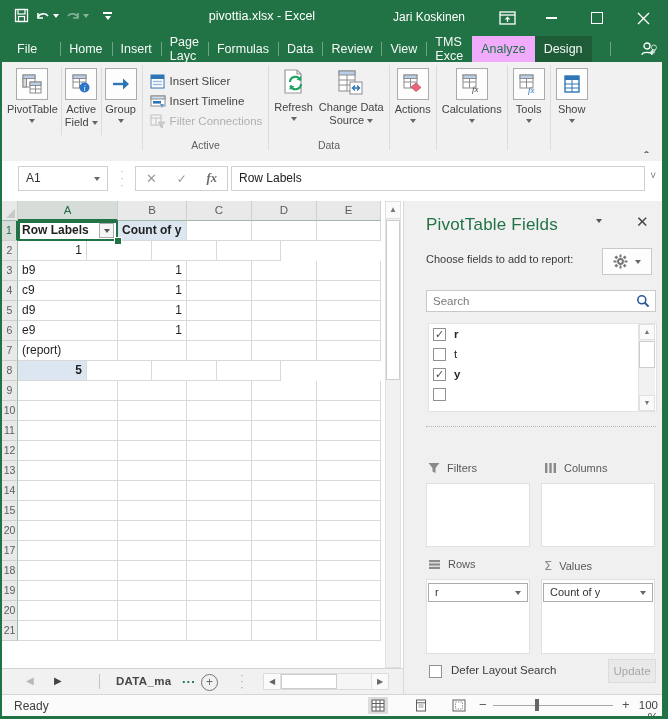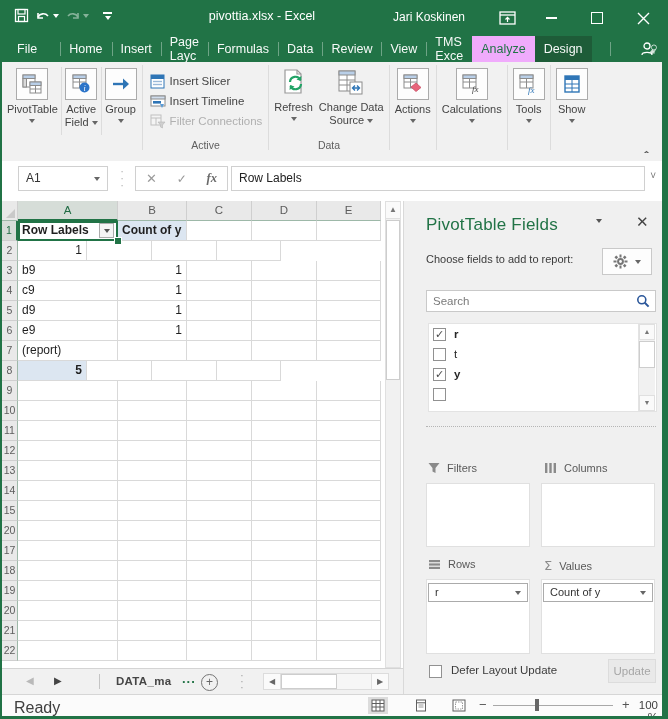--- a/index.html
+++ b/index.html
@@ -117,21 +117,21 @@
   #drag-hint{position:absolute;left:22px;top:231px;font-size:11px;color:#3b3b3b;}
   .areahead{position:absolute;display:flex;align-items:center;gap:7px;font-size:11px;color:#595959;}
   .areabox{position:absolute;background:#fff;border:1px solid #e0e0e0;box-sizing:border-box;}
   .pill{position:absolute;height:19px;background:#fff;border:1px solid #ababab;box-sizing:border-box;font-size:11px;color:#333;line-height:17px;padding-left:6px;}
   .pill .pcaret{position:absolute;right:6px;top:7px;width:0;height:0;border-left:3px solid transparent;border-right:3px solid transparent;border-top:4px solid #666;}
   #defer-check{position:absolute;left:25px;top:464px;width:13px;height:13px;border:1px solid #919191;background:#fff;box-sizing:border-box;}
   #defer-label{position:absolute;left:47px;top:463px;font-size:11.5px;color:#3b3b3b;}
   #update-btn{position:absolute;left:204px;top:458px;width:48px;height:24px;background:#e9e9e9;border:1px solid #dcdcdc;box-sizing:border-box;text-align:center;font-size:11.5px;color:#a6a6a6;line-height:22px;}
   
   #statusbar{position:absolute;left:0;top:694px;width:660px;height:22px;background:#fbfbfb;border-top:1px solid #d6d6d6;box-sizing:border-box;}
-  #status-mode{position:absolute;left:12px;top:4px;font-size:16px;color:#404040;}
+  #status-mode{position:absolute;left:12px;top:4px;font-size:12px;color:#404040;}
   .viewic{position:absolute;top:2px;width:20px;height:17px;display:flex;align-items:center;justify-content:center;}
   .viewic.active{background:#dcdcdc;}
   #zoom-out{position:absolute;left:477px;top:2px;font-size:13px;color:#555;}
   #zoom-track{position:absolute;left:491px;top:10px;width:120px;height:1px;background:#a8a8a8;}
   #zoom-thumb{position:absolute;left:533px;top:4px;width:4px;height:12px;background:#666;}
   #zoom-in{position:absolute;left:620px;top:2px;font-size:13px;color:#555;}
   #zoom-label{position:absolute;left:628px;top:4px;width:28px;text-align:right;font-size:11.5px;color:#404040;}
 </style>
 </head>
 <body>
@@ -615,28 +615,20 @@
           <div class="cell" style="width: 64px;"></div>
         </div>
         <div class="grow">
           <div class="rowh">21</div>
           <div class="cell" style="width: 100px;"></div>
           <div class="cell" style="width: 69px;"></div>
           <div class="cell" style="width: 65px;"></div>
           <div class="cell" style="width: 65px;"></div>
           <div class="cell" style="width: 64px;"></div>
         </div>
-        <div class="grow">
-          <div class="rowh">22</div>
-          <div class="cell" style="width: 100px;"></div>
-          <div class="cell" style="width: 69px;"></div>
-          <div class="cell" style="width: 65px;"></div>
-          <div class="cell" style="width: 65px;"></div>
-          <div class="cell" style="width: 64px;"></div>
-        </div>
       </div>
     <div id="selbox"></div>
     <div id="a1filter">
       <span class="caret-g" style="margin-top:0;border-top-color:#555;"></span>
     </div>
     <div id="selhandle"></div>
     <div id="vscroll">
       <div class="up">▲</div>
       <div class="thumb"></div>
     </div>
@@ -748,21 +740,21 @@
     <div class="areabox" style="left:22px;top:378px;width:104px;height:75px;"></div>
     <div class="areabox" style="left:137px;top:378px;width:114px;height:75px;"></div>
     <div class="pill" style="left:24px;top:382px;width:100px;">
       <span>r</span><span class="pcaret"></span>
     </div>
     <div class="pill" style="left:139px;top:382px;width:110px;">
       <span>Count of y</span><span class="pcaret"></span>
     </div>
 
     <div id="defer-check"></div>
-    <div id="defer-label">Defer Layout Update</div>
+    <div id="defer-label">Defer Layout Search</div>
     <div id="update-btn">Update</div>
   </div>
 
   <div id="statusbar">
     <div id="status-mode">Ready</div>
     <div class="viewic active" style="left:366px;">
       <svg width="14" height="13" viewBox="0 0 14 13">
           <rect x="1" y="1" width="12" height="11" fill="#fff" stroke="#5f5f5f"></rect>
           <line x1="1" y1="4.5" x2="13" y2="4.5" stroke="#5f5f5f"></line>
           <line x1="1" y1="8" x2="13" y2="8" stroke="#5f5f5f"></line>

